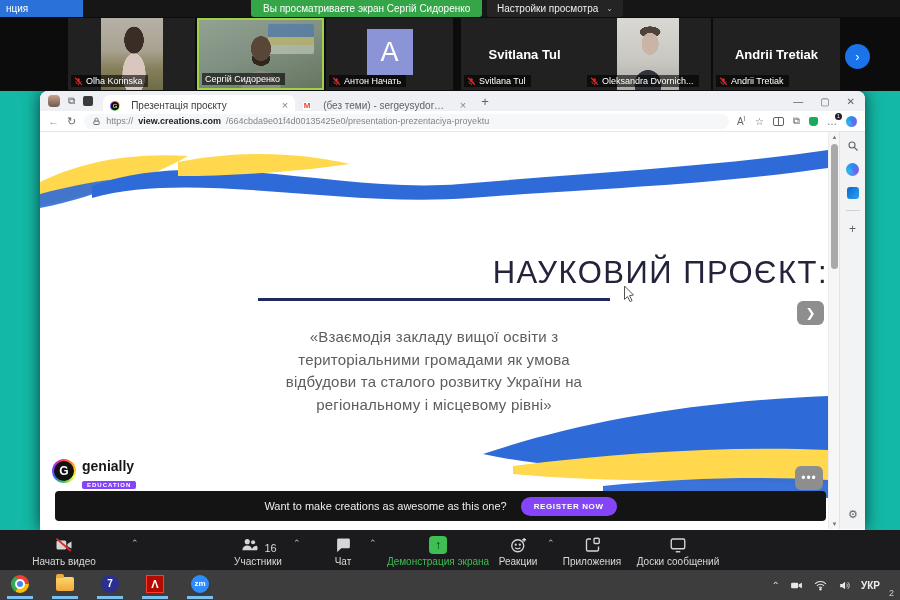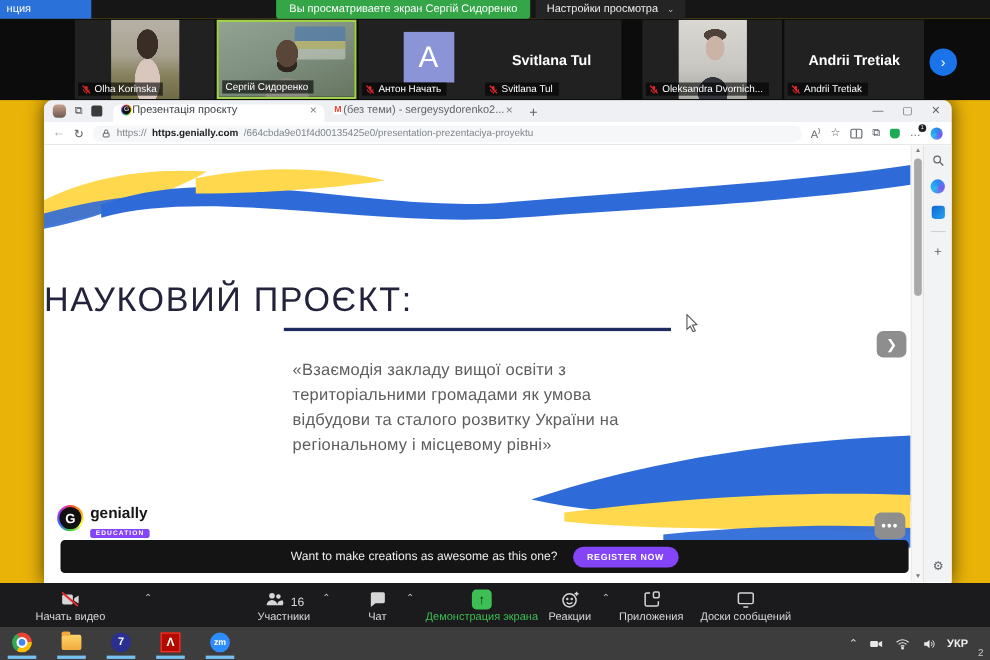--- a/index.html
+++ b/index.html
@@ -1,18 +1,18 @@
 <!DOCTYPE html>
 <html><head>
 <meta charset="utf-8">
 <style>
   * { margin:0; padding:0; box-sizing:border-box; }
   html,body { width:900px; height:600px; overflow:hidden; background:#000; }
   body { font-family:"Liberation Sans", sans-serif; position:relative; }
-  .screen { position:absolute; inset:0; width:900px; height:600px; background:#eab308; overflow:hidden; }
+  .screen { position:absolute; inset:0; width:900px; height:600px; background:#14b8a6; overflow:hidden; }
 
   
   .topbar { position:absolute; left:0; top:0; width:900px; height:17px; background:#161616; z-index:40; }
   .win-label { position:absolute; left:0; top:0; height:17px; width:83px; background:#2a72d9; color:#fff; font-size:10px; line-height:17px; padding-left:6px; }
   .share-banner { position:absolute; left:251px; top:0; height:17px; background:#35a648; color:#fff; font-size:10px; line-height:17px; padding:0 12px; border-radius:0 0 3px 3px; }
   .view-settings { position:absolute; left:487px; top:0; height:17px; background:#242424; color:#eee; font-size:10px; line-height:17px; padding:0 10px; border-radius:0 0 3px 3px; display:flex; gap:8px; align-items:center; }
   .caret { font-size:8px; color:#bbb; }
 
   
   .thumbs { position:absolute; left:0; top:17px; width:900px; height:74px; background:#0c0c0c; z-index:30; }
@@ -32,21 +32,21 @@
   .pcenter { position:absolute; inset:0; display:flex; align-items:center; justify-content:center; color:#fff; font-weight:bold; font-size:13px; z-index:2; }
   .avatar-letter { position:absolute; left:50%; top:50%; width:46px; height:46px; margin:-25px 0 0 -23px; background:#8a94d6; color:#fff; display:flex; align-items:center; justify-content:center; font-size:27px; }
   .next-circle { position:absolute; left:845px; top:44px; width:25px; height:25px; border-radius:50%; background:#1a73e8; color:#fff; display:flex; align-items:center; justify-content:center; font-size:13px; z-index:31; }
 
   
   .browser { position:absolute; left:40px; top:91px; width:825px; height:439px; background:#fff; border-radius:8px 8px 0 0; box-shadow:0 0 16px rgba(0,0,0,.65); z-index:20; }
   .titlebar { position:relative; height:20px; background:#eef0f3; border-radius:8px 8px 0 0; display:flex; align-items:center; padding-left:8px; }
   .tb-avatar { width:12px; height:12px; border-radius:4px; background:linear-gradient(180deg,#c9a08b,#6b5a50); margin-right:8px; }
   .tb-ico { color:#555; font-size:10px; margin-right:8px; }
   .tb-sq { width:10px; height:10px; background:#3a3a3a; border-radius:2px; margin-right:10px; }
-  .tab { height:16px; margin-top:4px; display:flex; align-items:flex-start; gap:0; padding:0 7px; font-size:10px; border-radius:7px 7px 0 0; }
+  .tab { height:16px; margin-top:4px; display:flex; align-items:flex-end; gap:11px; padding:0 7px; font-size:10px; border-radius:7px 7px 0 0; }
   .tab.active { background:#fff; color:#3c4043; width:192px; }
   .tab.inactive { color:#5f6368; width:178px; }
   .tab .title { flex:1; overflow:hidden; white-space:nowrap; text-overflow:ellipsis; }
   .tab .x { color:#80868b; font-size:11px; }
   .fav-gen { width:10px; height:10px; border-radius:50%; background:conic-gradient(#f44,#fa0,#ff4,#4c4,#36f,#a3f,#f44); position:relative; flex:none; }
   .fav-gen::after { content:"G"; position:absolute; inset:1px; background:#111; border-radius:50%; color:#fff; font-size:6px; line-height:8px; text-align:center; }
   .fav-gmail { width:10px; height:10px; background:#fff; border:1px solid #eee; border-radius:2px; color:#ea4335; font-size:8px; font-weight:bold; line-height:8px; text-align:center; flex:none; }
   .newtab { color:#5f6368; font-size:13px; margin-left:8px; }
   .winctl { position:absolute; right:10px; top:0; height:20px; display:flex; gap:17px; align-items:center; color:#5f6368; font-size:10px; }
   .urlbar { height:21px; background:#fff; border-bottom:1px solid #e4e6e8; display:flex; align-items:center; padding:0 8px; gap:8px; }
@@ -78,23 +78,23 @@
   .ribbon-top { position:absolute; left:0; top:4px; width:788px; height:76px; }
   .ribbon-bot { position:absolute; right:0; top:262px; width:345px; height:118px; }
   .logos { position:absolute; left:0; top:40px; width:788px; display:flex; justify-content:center; align-items:center; gap:22px; }
   .logo1 { width:50px; height:50px; border-radius:50%; background:radial-gradient(circle at 50% 50%, #2a4f9e 0 30%, #fff 31% 38%, #f2a71b 39% 78%, #e2791a 79% 90%, #fff 91%); border:1px solid #ddd; }
   .logo2 { display:flex; align-items:center; gap:8px; }
   .coat { width:34px; height:44px; background:linear-gradient(180deg,#dfe3e8,#b9c0c9); border-radius:4px 4px 14px 14px; border:1px solid #aab; position:relative; }
   .coat::after { content:""; position:absolute; right:-4px; top:2px; bottom:2px; width:4px; background:linear-gradient(180deg,#2f6bd8 0 50%, #ffd500 50%); }
   .org-name { width:170px; font-size:11px; font-weight:bold; color:#3e4a57; line-height:1.25; }
   .logo3 { width:48px; height:48px; border-radius:50%; background:radial-gradient(circle at 50% 50%, #f4b63f 0 26%, #a8262e 27% 60%, #7d1f26 61% 88%, #a8262e 89%); position:relative; }
   .logo3::after { content:""; position:absolute; left:14px; top:12px; width:20px; height:7px; background:#1c1c24; transform:skewX(-18deg); }
-  .slide-title { position:absolute; left:0; top:123px; width:788px; text-align:left; font-size:31px; font-weight:300; letter-spacing:1.5px; color:#23233b; }
+  .slide-title { position:absolute; left:0; top:123px; width:788px; text-align:right; font-size:31px; font-weight:300; letter-spacing:1.5px; color:#23233b; }
   .title-rule { position:absolute; left:50%; top:166px; width:352px; height:3px; margin-left:-176px; background:#1f2a5e; }
-  .quote { position:absolute; left:50%; top:194px; width:336px; margin-left:-168px; font-size:15px; line-height:1.5; color:#5d5d5d; letter-spacing:.2px; }
+  .quote { position:absolute; left:50%; top:194px; width:336px; margin-left:-168px; text-align:center; font-size:15px; line-height:1.5; color:#5d5d5d; letter-spacing:.2px; }
   .nav-next { position:absolute; left:757px; top:169px; width:27px; height:24px; background:#8e8e8e; border-radius:6px; color:#fff; display:flex; align-items:center; justify-content:center; font-size:12px; }
   .more-btn { position:absolute; left:755px; top:334px; width:28px; height:24px; background:#8e8e8e; border-radius:6px; color:#fff; display:flex; align-items:center; justify-content:center; font-size:12px; letter-spacing:1px; }
   .gen-brand { position:absolute; left:12px; top:327px; display:flex; align-items:flex-start; gap:6px; z-index:5; }
   .gen-ring { width:24px; height:24px; border-radius:50%; background:conic-gradient(#f44,#fa0,#ff4,#4c4,#36f,#a3f,#f44); position:relative; }
   .gen-ring::after { content:"G"; position:absolute; inset:2px; background:#111; border-radius:50%; color:#fff; font-weight:bold; font-size:12px; line-height:20px; text-align:center; }
   .gen-word { font-size:14px; font-weight:bold; color:#161616; line-height:14px; }
   .gen-badge { display:inline-block; margin-top:2px; background:#8444f8; color:#fff; font-size:6px; font-weight:bold; letter-spacing:1px; padding:1px 5px; border-radius:2px; }
   .cta { position:absolute; left:15px; right:2px; top:359px; height:30px; background:#141414; border-radius:4px; display:flex; align-items:center; justify-content:center; gap:14px; z-index:6; }
   .cta-text { color:#ececec; font-size:11px; }
   .cta-btn { background:#8444f8; color:#fff; font-size:8px; font-weight:bold; letter-spacing:.6px; padding:5px 13px; border-radius:12px; border:none; }
@@ -162,21 +162,21 @@
       <div class="avatar-letter">A</div>
       <div class="plabel">
         <svg width="9" height="9" viewBox="0 0 24 24">
             <path fill="#e02828" d="M12 3a3 3 0 0 1 3 3v5a3 3 0 0 1-6 0V6a3 3 0 0 1 3-3z"></path>
             <path fill="#e02828" d="M6 11a6 6 0 0 0 12 0h2a8 8 0 0 1-7 7.9V22h-2v-3.1A8 8 0 0 1 4 11h2z"></path>
             <line x1="3" y1="2" x2="21" y2="21" stroke="#e02828" stroke-width="3"></line>
           </svg>
         <span>Антон Начать</span>
       </div>
     </div>
-    <div class="ptile" style="left:438px;">
+    <div class="ptile" style="left:461px;">
       <div class="pcenter">Svitlana Tul</div>
       <div class="plabel">
         <svg width="9" height="9" viewBox="0 0 24 24">
             <path fill="#e02828" d="M12 3a3 3 0 0 1 3 3v5a3 3 0 0 1-6 0V6a3 3 0 0 1 3-3z"></path>
             <path fill="#e02828" d="M6 11a6 6 0 0 0 12 0h2a8 8 0 0 1-7 7.9V22h-2v-3.1A8 8 0 0 1 4 11h2z"></path>
             <line x1="3" y1="2" x2="21" y2="21" stroke="#e02828" stroke-width="3"></line>
           </svg>
         <span>Svitlana Tul</span>
       </div>
     </div>
@@ -229,21 +229,21 @@
     </div>
     <div class="urlbar">
       <span class="nav-ic">←</span>
       <span class="nav-ic en">↻</span>
       <div class="addr">
         <svg width="9" height="9" viewBox="0 0 24 24" fill="none" stroke="#5f6368" stroke-width="2.4">
             <rect x="5" y="11" width="14" height="9" rx="1.5"></rect>
             <path d="M8 11V7a4 4 0 0 1 8 0v4"></path>
           </svg>
         <span>https://</span>
-          <span class="domain">https.genially.com</span>
+          <span class="domain">view.creations.com</span>
           <span>/664cbda9e01f4d00135425e0/presentation-prezentaciya-proyektu</span>
       </div>
       <div class="url-icons">
         <span>A⁾</span>
         <span>☆</span>
         <span class="ic-split"></span>
         <span>⧉</span>
         <span class="ic-shield"></span>
         <span class="ic-dots">…<span class="badge">1</span></span>
         <span class="ic-copilot"></span>

